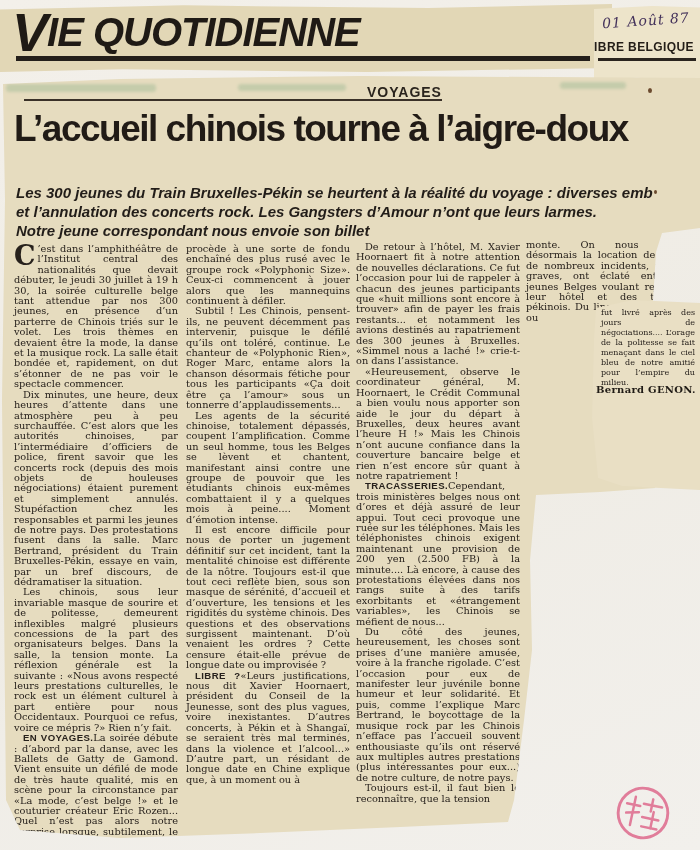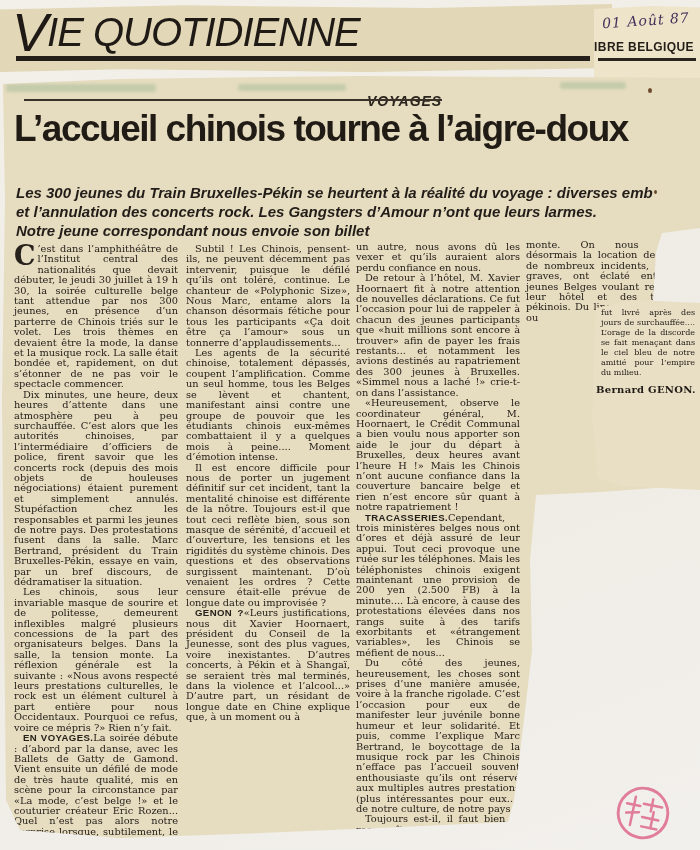--- a/index.html
+++ b/index.html
@@ -5,21 +5,21 @@
   html,body{margin:0;padding:0;}
   body{width:700px;height:850px;position:relative;overflow:hidden;
        background:linear-gradient(160deg,#f3f0ea 0%,#efece5 55%,#f2f0ec 100%);
        font-family:"DejaVu Serif", serif;}
   .piece{position:absolute;filter:drop-shadow(1px 2px 2px rgba(60,50,30,.35));}
 
   
   .masthead-piece{left:0;top:4px;width:612px;height:68px;background:#e2d7b6;
      clip-path:polygon(0 8%,30% 2%,70% 6%,100% 0,100% 94%,60% 100%,20% 96%,0 100%);}
   .masthead-title{position:absolute;left:12px;top:2px;color:#1f1a15;
-     font-family:"Liberation Sans",sans-serif;font-style:italic;font-weight:normal;
+     font-family:"Liberation Sans",sans-serif;font-style:italic;font-weight:bold;
      letter-spacing:-1px;white-space:nowrap;text-align:right;}
   .masthead-title .cap{font-size:54px;line-height:52px;vertical-align:top;}
   .masthead-title .rest{font-size:40px;line-height:52px;vertical-align:top;}
   .masthead-rule{position:absolute;left:16px;top:52px;width:574px;height:5px;background:#241f1a;}
 
   
   .date-piece{left:594px;top:6px;width:106px;height:74px;background:#ede4ca;
      clip-path:polygon(0 4%,55% 0,100% 2%,100% 100%,40% 97%,0 100%);}
   .handwritten-date{position:absolute;left:8px;top:6px;width:96px;color:#43315a;
      font-family:"DejaVu Serif",serif;font-style:italic;font-size:14px;
@@ -28,22 +28,22 @@
      font-family:"Liberation Sans",sans-serif;font-weight:bold;font-size:12px;
      letter-spacing:.4px;white-space:nowrap;}
   .paper-rule{position:absolute;left:4px;top:52px;width:98px;height:3px;background:#2a241e;}
 
   
   .main-piece{left:0;top:0;width:700px;height:850px;background:#e6dcbf;
      clip-path:polygon(3px 84px,120px 79px,360px 76px,700px 78px,
        700px 228px,662px 233px,656px 252px,653px 300px,655px 360px,652px 430px,655px 488px,
        600px 492px,536px 495px,530px 560px,532px 650px,524px 720px,514px 800px,508px 822px,
        400px 827px,260px 833px,120px 838px,20px 830px,6px 800px,2px 400px,5px 200px);}
-  .section-label{position:absolute;left:367px;top:93px;color:#2a241d;
-     font-family:"Liberation Sans",sans-serif;font-style:italic;font-weight:bold;
+  .section-label{position:absolute;left:367px;top:84px;color:#2a241d;
+     font-family:"Liberation Sans",sans-serif;font-weight:bold;
      font-size:14px;letter-spacing:1px;}
   .section-rule{position:absolute;left:24px;top:99px;width:418px;height:2px;background:#3a3128;}
   .headline{position:absolute;left:14px;top:108px;width:700px;color:#211b16;
      font-family:"Liberation Sans",sans-serif;font-weight:bold;font-size:37px;
      letter-spacing:-1.5px;white-space:nowrap;}
   .lede{position:absolute;left:16px;top:184px;width:700px;color:#221d19;
      font-family:"Liberation Sans",sans-serif;font-style:italic;font-weight:bold;
      font-size:15px;}
   .lede .lede-line{white-space:nowrap;height:19px;overflow:hidden;}
 
@@ -113,43 +113,43 @@
   </div>
 
   <div class="col" id="col1">
     <p class="noindent"><span class="dropcap">C</span><span>’est dans l’amphithéâtre de l’Institut central des nationalités que devait débuter, le jeudi 30 juillet à 19 h 30, la soirée culturelle belge tant attendue par nos 300 jeunes, en présence d’un parterre de Chinois triés sur le volet. Les trois thèmes en devaient être la mode, la danse et la musique rock. La salle était bondée et, rapidement, on dut s’étonner de ne pas voir le spectacle commencer.</span></p>
     <p>Dix minutes, une heure, deux heures d’attente dans une atmosphère peu à peu surchauffée. C’est alors que les autorités chinoises, par l’intermédiaire d’officiers de police, firent savoir que les concerts rock (depuis des mois objets de houleuses négociations) étaient purement et simplement annulés. Stupéfaction chez les responsables et parmi les jeunes de notre pays. Des protestations fusent dans la salle. Marc Bertrand, président du Train Bruxelles-Pékin, essaye en vain, par un bref discours, de dédramatiser la situation.</p>
     <p>Les chinois, sous leur invariable masque de sourire et de politesse, demeurent inflexibles malgré plusieurs concessions de la part des organisateurs belges. Dans la salle, la tension monte. La réflexion générale est la suivante : «Nous avons respecté leurs prestations culturelles, le rock est un élément culturel à part entière pour nous Occidentaux. Pourquoi ce refus, voire ce mépris ?» Rien n’y fait.</p>
     <p><span class="lead">EN VOYAGES.</span><span>La soirée débute : d’abord par la danse, avec les Ballets de Gatty de Gamond. Vient ensuite un défilé de mode de très haute qualité, mis en scène pour la circonstance par «La mode, c’est belge !» et le couturier créateur Eric Rozen... Quel n’est pas alors notre surprise lorsque, subtilement, le groupe mode</span></p>
   </div>
 
   <div class="col" id="col2">
-    <p>Subtil ! Les Chinois, pensent-ils, ne peuvent décemment pas intervenir, puisque le défilé qu’ils ont toléré, continue. Le chanteur de «Polyphonic Size», Nous Marc, entame alors la chanson désormais fétiche pour tous les participants «Ça doit être ça l’amour» sous un tonnerre d’applaudissements...</p>
+    <p class="noindent">procède à une sorte de fondu enchaîné des plus rusé avec le groupe rock «Polyphonic Size». Ceux-ci commencent à jouer alors que les mannequins continuent à défiler.</p>
+    <p>Subtil ! Les Chinois, pensent-ils, ne peuvent décemment pas intervenir, puisque le défilé qu’ils ont toléré, continue. Le chanteur de «Polyphonic Rien», Roger Marc, entame alors la chanson désormais fétiche pour tous les participants «Ça doit être ça l’amour» sous un tonnerre d’applaudissements...</p>
     <p>Les agents de la sécurité chinoise, totalement dépassés, coupent l’amplification. Comme un seul homme, tous les Belges se lèvent et chantent, manifestant ainsi contre une groupe de pouvoir que les étudiants chinois eux-mêmes combattaient il y a quelques mois à peine.... Moment d’émotion intense.</p>
     <p>Il est encore difficile pour nous de porter un jugement définitif sur cet incident, tant la mentalité chinoise est différente de la nôtre. Toujours est-il que tout ceci reflète bien, sous son masque de sérénité, d’accueil et d’ouverture, les tensions et les rigidités du système chinois. Des questions et des observations surgissent maintenant. D’où venaient les ordres ? Cette censure était-elle prévue de longue date ou improvisée ?</p>
-    <p><span class="lead">GENON ?</span><span>«Leurs justifications, nous dit Xavier Hoornaert, président du Conseil de la Jeunesse, sont des plus vagues, voire inexistantes. D’autres concerts, à Pékin et à Shangaï, se seraient très mal terminés, dans la violence et l’alcool...» D’autre part, un résidant de longue date en Chine explique que, à un moment ou à</span></p>
+    <p><span class="lead">LIBRE ?</span><span>«Leurs justifications, nous dit Xavier Hoornaert, président du Conseil de la Jeunesse, sont des plus vagues, voire inexistantes. D’autres concerts, à Pékin et à Shangaï, se seraient très mal terminés, dans la violence et l’alcool...» D’autre part, un résidant de longue date en Chine explique que, à un moment ou à</span></p>
   </div>
 
   <div class="col" id="col3">
-    <p class="noindent">un autre, nous avons dû les vexer et qu’ils auraient alors perdu confiance en nous.</p>
     <p>De retour à l’hôtel, M. Xavier Hoornaert fit à notre attention de nouvelles déclarations. Ce fut l’occasion pour lui de rappeler à chacun des jeunes participants que «huit millions sont encore à trouver» afin de payer les frais restants... et notamment les avions destinés au rapatriement des 300 jeunes à Bruxelles. «Simmel nous a laché !» crie-t-on dans l’assistance.</p>
     <p>«Heureusement, observe le coordinateur général, M. Hoornaert, le Crédit Communal a bien voulu nous apporter son aide le jour du départ à Bruxelles, deux heures avant l’heure H !» Mais les Chinois n’ont aucune confiance dans la couverture bancaire belge et rien n’est encore sûr quant à notre rapatriement !</p>
     <p><span class="lead">TRACASSERIES.</span><span>Cependant, trois ministères belges nous ont d’ores et déjà assuré de leur appui. Tout ceci provoque une ruée sur les téléphones. Mais les téléphonistes chinois exigent maintenant une provision de 200 yen (2.500 FB) à la minute.... Là encore, à cause des protestations élevées dans nos rangs suite à des tarifs exorbitants et «étrangement variables», les Chinois se méfient de nous...</span></p>
     <p>Du côté des jeunes, heureusement, les choses sont prises d’une manière amusée, voire à la franche rigolade. C’est l’occasion pour eux de manifester leur juvénile bonne humeur et leur solidarité. Et puis, comme l’explique Marc Bertrand, le boycottage de la musique rock par les Chinois n’efface pas l’accueil souvent enthousiaste qu’ils ont réservé aux multiples autres prestations (plus intéressantes pour eux...) de notre culture, de notre pays.</p>
     <p>Toujours est-il, il faut bien le reconnaître, que la tension</p>
   </div>
 
   <div class="col" id="col4">
     <p class="noindent">monte. On nous refuse désormais la location de vélos; de nombreux incidents, parfois graves, ont éclaté entre de jeunes Belges voulant rejoindre leur hôtel et des taximen pékinois. Du linge «s’est égaré» ou</p>
   </div>
 </div>
 
 <div class="piece strip-piece">
   <div class="strip-text">
-    <p class="noindent">fut livré après des jours de surchauffée.... L’orage de la discorde se fait menaçant dans le ciel bleu de notre amitié pour l’empire du milieu.</p>
+    <p class="noindent">fut livré après des jours de négociations.... L’orage de la politesse se fait menaçant dans le ciel bleu de notre amitié pour l’empire du milieu.</p>
   </div>
   <div class="byline">Bernard GENON.</div>
 </div>
 
 <svg class="seal" viewBox="0 0 60 60">
   <g fill="none" stroke="#dd6186" stroke-width="2.4" stroke-linecap="round" transform="rotate(12 30 30)">
     <circle cx="30" cy="30" r="24" stroke-width="2.8"></circle>
     <path d="M20 16 V44"></path>
     <path d="M13 24 H26"></path>
     <path d="M14 33 L26 30"></path>

